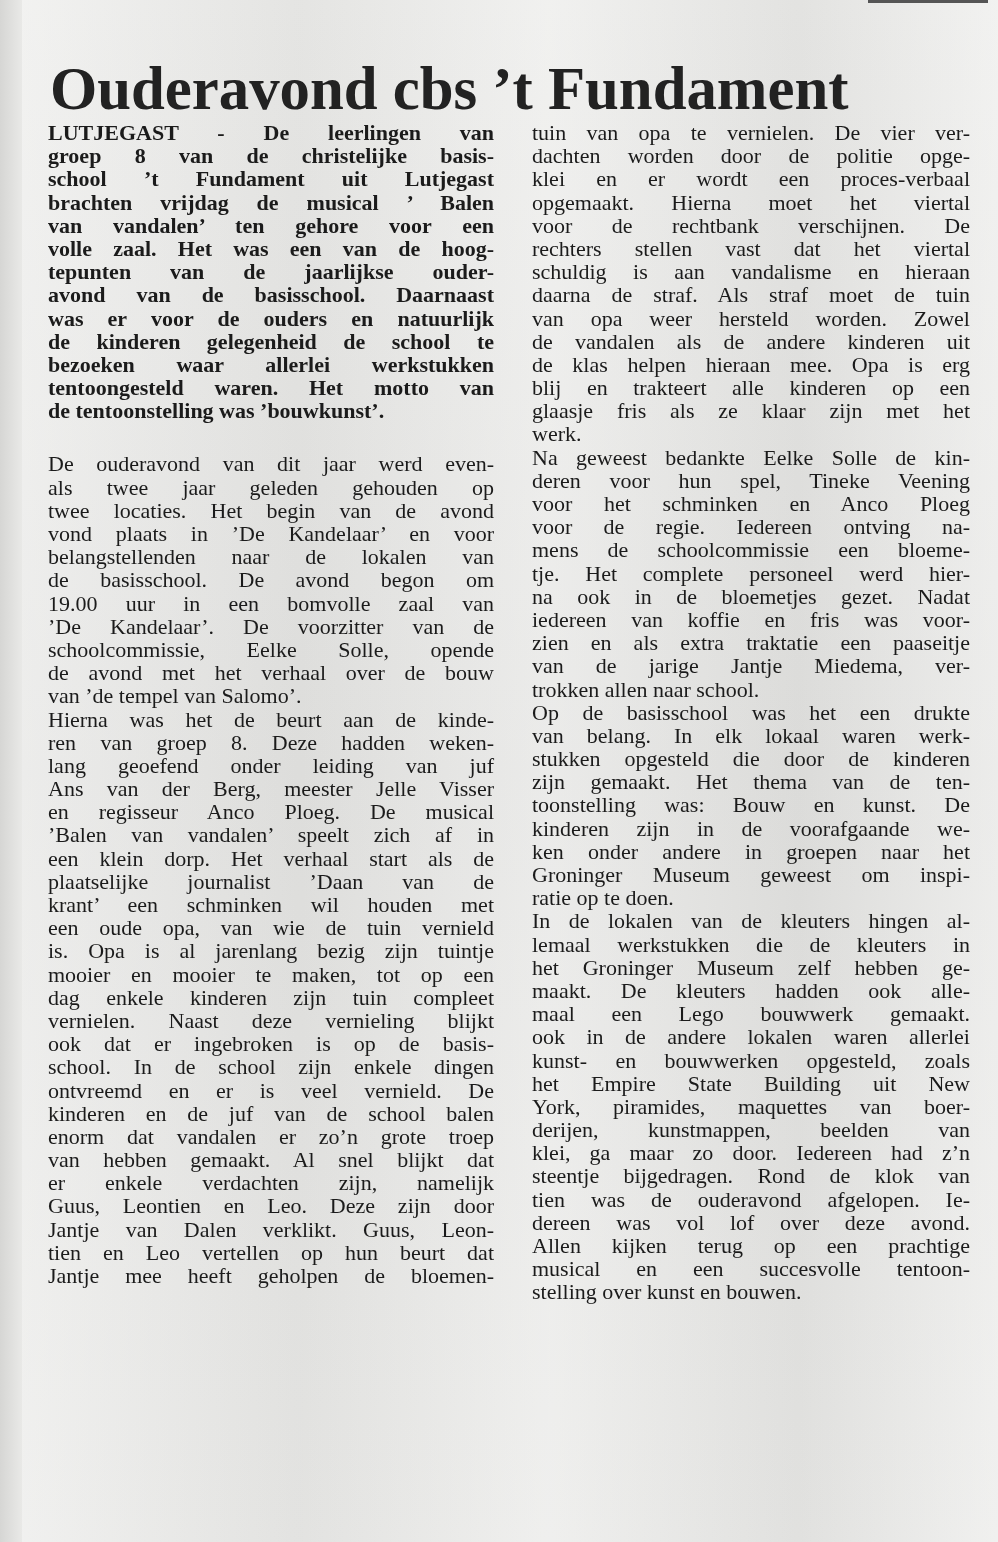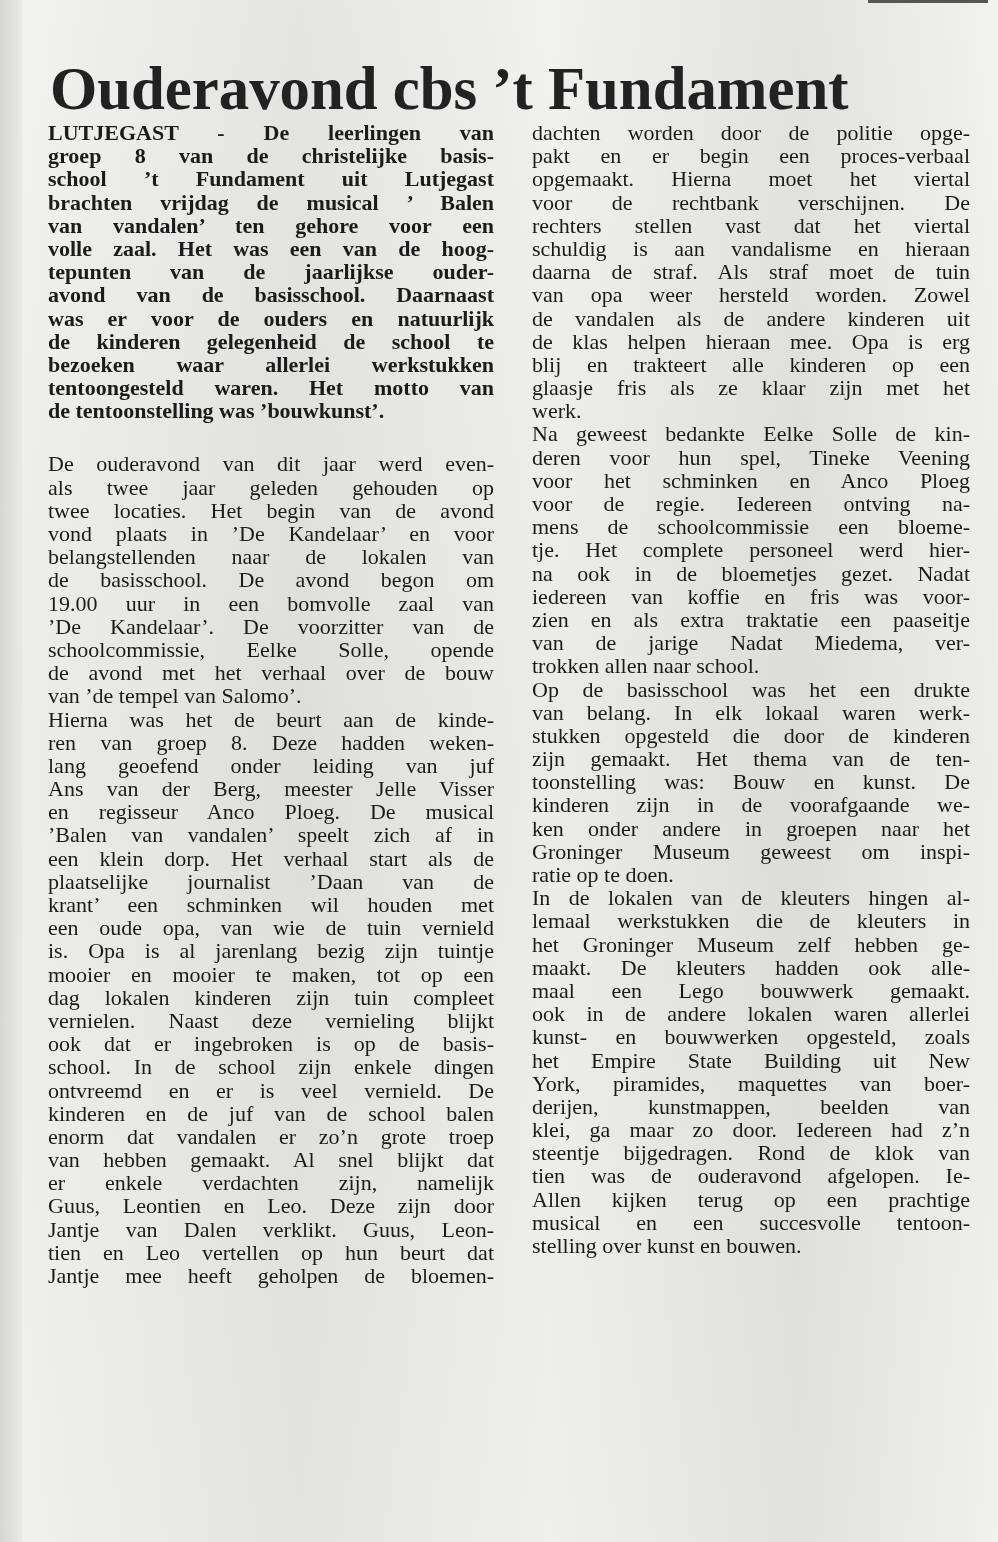--- a/index.html
+++ b/index.html
@@ -98,40 +98,41 @@
       <span class="line">lang geoefend onder leiding van juf</span>
       <span class="line">Ans van der Berg, meester Jelle Visser</span>
       <span class="line">en regisseur Anco Ploeg. De musical</span>
       <span class="line">’Balen van vandalen’ speelt zich af in</span>
       <span class="line">een klein dorp. Het verhaal start als de</span>
       <span class="line">plaatselijke journalist ’Daan van de</span>
       <span class="line">krant’ een schminken wil houden met</span>
       <span class="line">een oude opa, van wie de tuin vernield</span>
       <span class="line">is. Opa is al jarenlang bezig zijn tuintje</span>
       <span class="line">mooier en mooier te maken, tot op een</span>
-      <span class="line">dag lokalen kinderen zijn tuin compleet</span>
+      <span class="line">dag enkele kinderen zijn tuin compleet</span>
       <span class="line">vernielen. Naast deze vernieling blijkt</span>
       <span class="line">ook dat er ingebroken is op de basis-</span>
       <span class="line">school. In de school zijn enkele dingen</span>
       <span class="line">ontvreemd en er is veel vernield. De</span>
       <span class="line">kinderen en de juf van de school balen</span>
       <span class="line">enorm dat vandalen er zo’n grote troep</span>
       <span class="line">van hebben gemaakt. Al snel blijkt dat</span>
       <span class="line">er enkele verdachten zijn, namelijk</span>
       <span class="line">Guus, Leontien en Leo. Deze zijn door</span>
       <span class="line">Jantje van Dalen verklikt. Guus, Leon-</span>
       <span class="line">tien en Leo vertellen op hun beurt dat</span>
       <span class="line">Jantje mee heeft geholpen de bloemen-</span>
     </div>
 </div>
 
 <div class="col right">
   <div>
+      <span class="line">tuin van opa te vernielen. De vier ver-</span>
       <span class="line">dachten worden door de politie opge-</span>
-      <span class="line">pakt en er begin een proces-verbaal</span>
+      <span class="line">klei en er wordt een proces-verbaal</span>
       <span class="line">opgemaakt. Hierna moet het viertal</span>
       <span class="line">voor de rechtbank verschijnen. De</span>
       <span class="line">rechters stellen vast dat het viertal</span>
       <span class="line">schuldig is aan vandalisme en hieraan</span>
       <span class="line">daarna de straf. Als straf moet de tuin</span>
       <span class="line">van opa weer hersteld worden. Zowel</span>
       <span class="line">de vandalen als de andere kinderen uit</span>
       <span class="line">de klas helpen hieraan mee. Opa is erg</span>
       <span class="line">blij en trakteert alle kinderen op een</span>
       <span class="line">glaasje fris als ze klaar zijn met het</span>
@@ -140,21 +141,21 @@
   <div>
       <span class="line">Na geweest bedankte Eelke Solle de kin-</span>
       <span class="line">deren voor hun spel, Tineke Veening</span>
       <span class="line">voor het schminken en Anco Ploeg</span>
       <span class="line">voor de regie. Iedereen ontving na-</span>
       <span class="line">mens de schoolcommissie een bloeme-</span>
       <span class="line">tje. Het complete personeel werd hier-</span>
       <span class="line">na ook in de bloemetjes gezet. Nadat</span>
       <span class="line">iedereen van koffie en fris was voor-</span>
       <span class="line">zien en als extra traktatie een paaseitje</span>
-      <span class="line">van de jarige Nadat Miedema, ver-</span>
+      <span class="line">van de jarige Jantje Miedema, ver-</span>
       <span class="line last">trokken allen naar school.</span>
     </div>
   <div>
       <span class="line">Op de basisschool was het een drukte</span>
       <span class="line">van belang. In elk lokaal waren werk-</span>
       <span class="line">stukken opgesteld die door de kinderen</span>
       <span class="line">zijn gemaakt. Het thema van de ten-</span>
       <span class="line">toonstelling was: Bouw en kunst. De</span>
       <span class="line">kinderen zijn in de voorafgaande we-</span>
       <span class="line">ken onder andere in groepen naar het</span>
@@ -168,17 +169,18 @@
       <span class="line">maakt. De kleuters hadden ook alle-</span>
       <span class="line">maal een Lego bouwwerk gemaakt.</span>
       <span class="line">ook in de andere lokalen waren allerlei</span>
       <span class="line">kunst- en bouwwerken opgesteld, zoals</span>
       <span class="line">het Empire State Building uit New</span>
       <span class="line">York, piramides, maquettes van boer-</span>
       <span class="line">derijen, kunstmappen, beelden van</span>
       <span class="line">klei, ga maar zo door. Iedereen had z’n</span>
       <span class="line">steentje bijgedragen. Rond de klok van</span>
       <span class="line">tien was de ouderavond afgelopen. Ie-</span>
+      <span class="line">dereen was vol lof over deze avond.</span>
       <span class="line">Allen kijken terug op een prachtige</span>
       <span class="line">musical en een succesvolle tentoon-</span>
       <span class="line last">stelling over kunst en bouwen.</span>
     </div>
 </div>
 
 </body></html>

